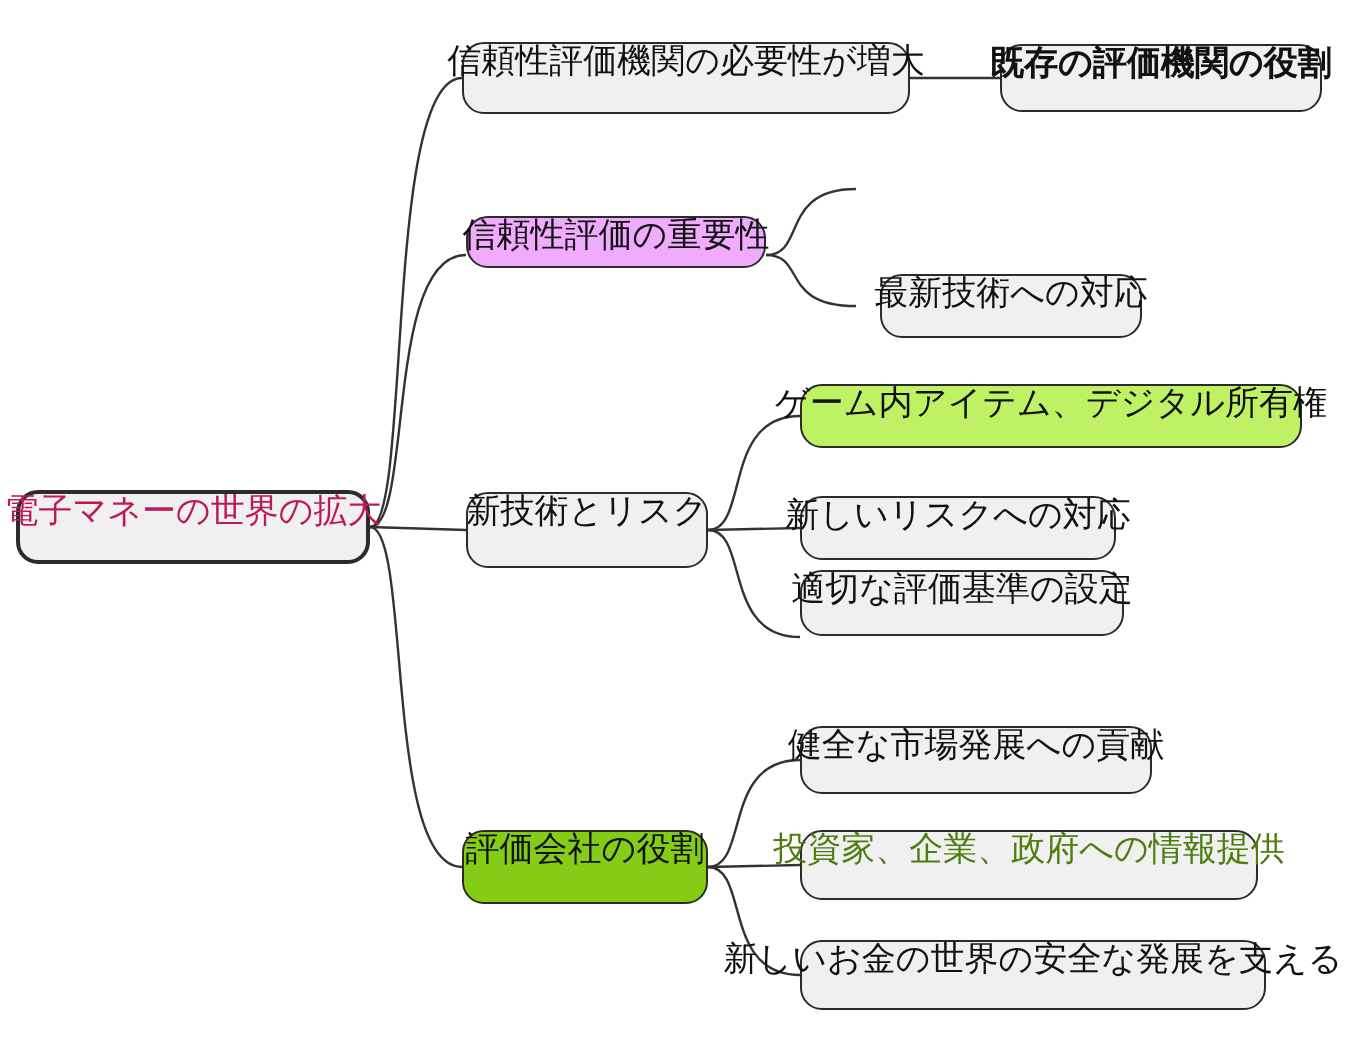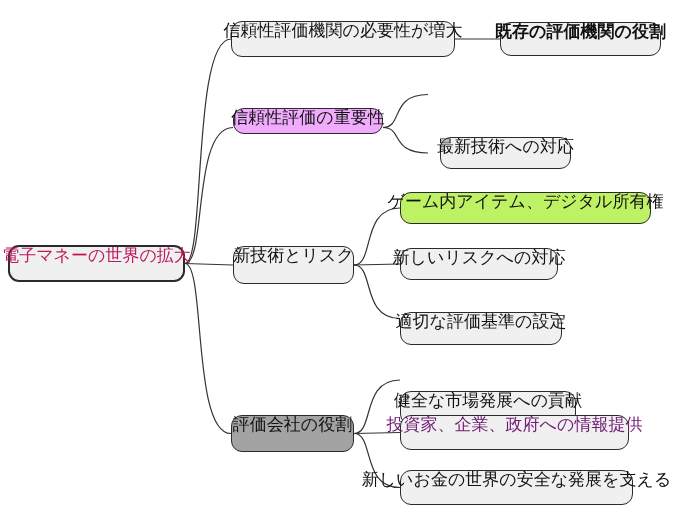--- a/index.html
+++ b/index.html
@@ -76,28 +76,28 @@
     </div>
     <div class="node level-1" style="left: 233px; top: 246px; width: 121px; height: 38px; background: rgb(240, 240, 240); border-color: rgb(43, 43, 43); color: rgb(17, 17, 17);">
       <span>新技術とリスク</span>
     </div>
     <div class="node level-2" style="left: 400px; top: 192px; width: 251px; height: 32px; background: #bef264; border-color: rgb(43, 43, 43); color: rgb(17, 17, 17);">
       <span>ゲーム内アイテム、デジタル所有権</span>
     </div>
     <div class="node level-2" style="left: 400px; top: 248px; width: 158px; height: 32px; background: rgb(240, 240, 240); border-color: rgb(43, 43, 43); color: rgb(17, 17, 17);">
       <span>新しいリスクへの対応</span>
     </div>
-    <div class="node level-2" style="left: 400px; top: 312px; width: 162px; height: 33px; background: rgb(240, 240, 240); border-color: rgb(43, 43, 43); color: rgb(17, 17, 17);">
+    <div class="node level-2" style="left: 400px; top: 285px; width: 162px; height: 33px; background: rgb(240, 240, 240); border-color: rgb(43, 43, 43); color: rgb(17, 17, 17);">
       <span>適切な評価基準の設定</span>
     </div>
-    <div class="node level-1" style="left: 231px; top: 415px; width: 123px; height: 37px; background: #a3a3a3; border-color: rgb(43, 43, 43); color: rgb(17, 17, 17);">
+    <div class="node level-1" style="left: 231px; top: 415px; width: 123px; height: 37px; background: #84cc16; border-color: rgb(43, 43, 43); color: rgb(17, 17, 17);">
       <span>評価会社の役割</span>
     </div>
-    <div class="node level-2" style="left: 400px; top: 363px; width: 176px; height: 34px; background: rgb(240, 240, 240); border-color: rgb(43, 43, 43); color: rgb(17, 17, 17); margin-top: 28px;">
+    <div class="node level-2" style="left: 400px; top: 363px; width: 176px; height: 34px; background: rgb(240, 240, 240); border-color: rgb(43, 43, 43); color: rgb(17, 17, 17);">
       <span>健全な市場発展への貢献</span>
     </div>
-    <div class="node level-2" style="left: 400px; top: 415px; width: 229px; height: 35px; background: rgb(240, 240, 240); border-color: rgb(43, 43, 43); color: #701a75;">
+    <div class="node level-2" style="left: 400px; top: 415px; width: 229px; height: 35px; background: rgb(240, 240, 240); border-color: rgb(43, 43, 43); color: #4d7c0f;">
       <span>投資家、企業、政府への情報提供</span>
     </div>
     <div class="node level-2" style="left: 400px; top: 470px; width: 233px; height: 35px; background: rgb(240, 240, 240); border-color: rgb(43, 43, 43); color: rgb(17, 17, 17);">
       <span>新しいお金の世界の安全な発展を支える</span>
     </div>
   </div>
 
 </body></html>

